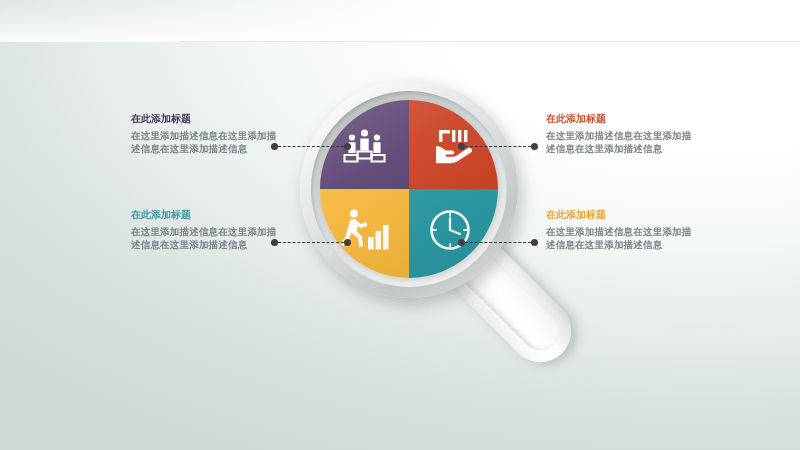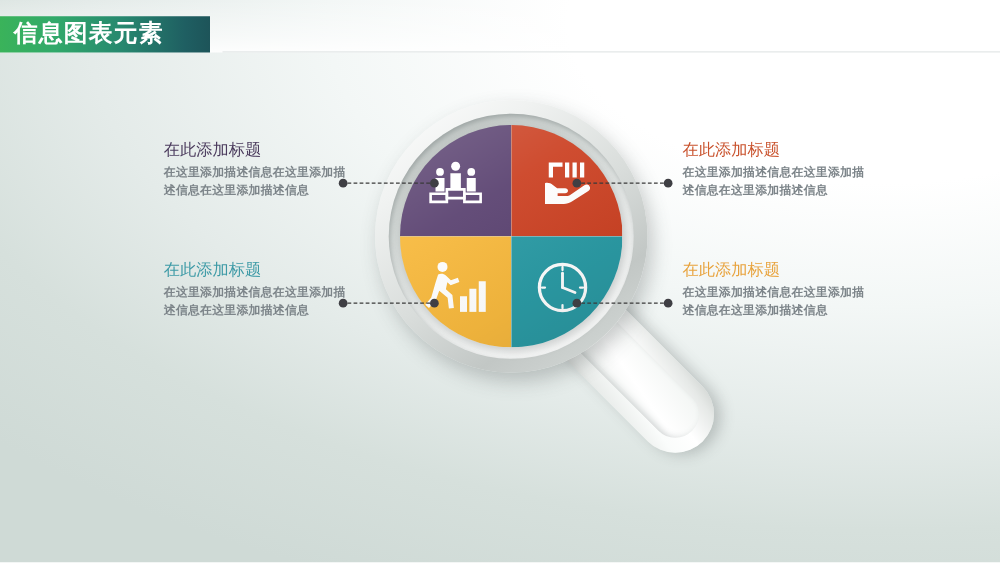--- a/index.html
+++ b/index.html
@@ -40,21 +40,21 @@
   }
   #header-wash {
     position:absolute; left:0; top:0; width:800px; height:42px;
     background: linear-gradient(180deg, rgba(255,255,255,0) 0%, rgba(255,255,255,.55) 70%, rgba(255,255,255,.9) 100%);
     pointer-events:none;
   }
 
   
   .tblock { position:absolute; width:152px; }
   .tblock .th {
-    font-size:13px; font-weight:normal; line-height:1.15;
+    font-size:10px; font-weight:bold; line-height:1.15;
     margin-bottom:4px; white-space:nowrap;
   }
   .tblock .tb {
     font-size:9.5px; line-height:1.45; color:#7c8489;
     letter-spacing:.2px;
     font-weight:bold;
   }
   #tl { left:131px; top:113px; }
   #bl { left:131px; top:209px; }
   #tr { left:546px; top:113px; }
@@ -138,23 +138,20 @@
     background: linear-gradient(150deg, rgba(255,255,255,.18) 0%, rgba(255,255,255,.05) 35%, rgba(0,0,0,.04) 70%, rgba(0,0,0,.10) 100%);
     pointer-events:none;
   }
 </style>
 </head>
 <body>
 
 <div id="slide">
 
   <div id="header-wash"></div>
-  <div id="title-bar">
-    <span id="title-text">信息图表元素</span>
-  </div>
   <div id="title-rule"></div>
 
   <div id="magnifier">
 
     <div id="handle">
       <div class="hb"></div>
       <div class="hinner"></div>
       <div class="knurl k1"></div>
       <div class="knurl k2"></div>
       <div class="knurl k3"></div>

